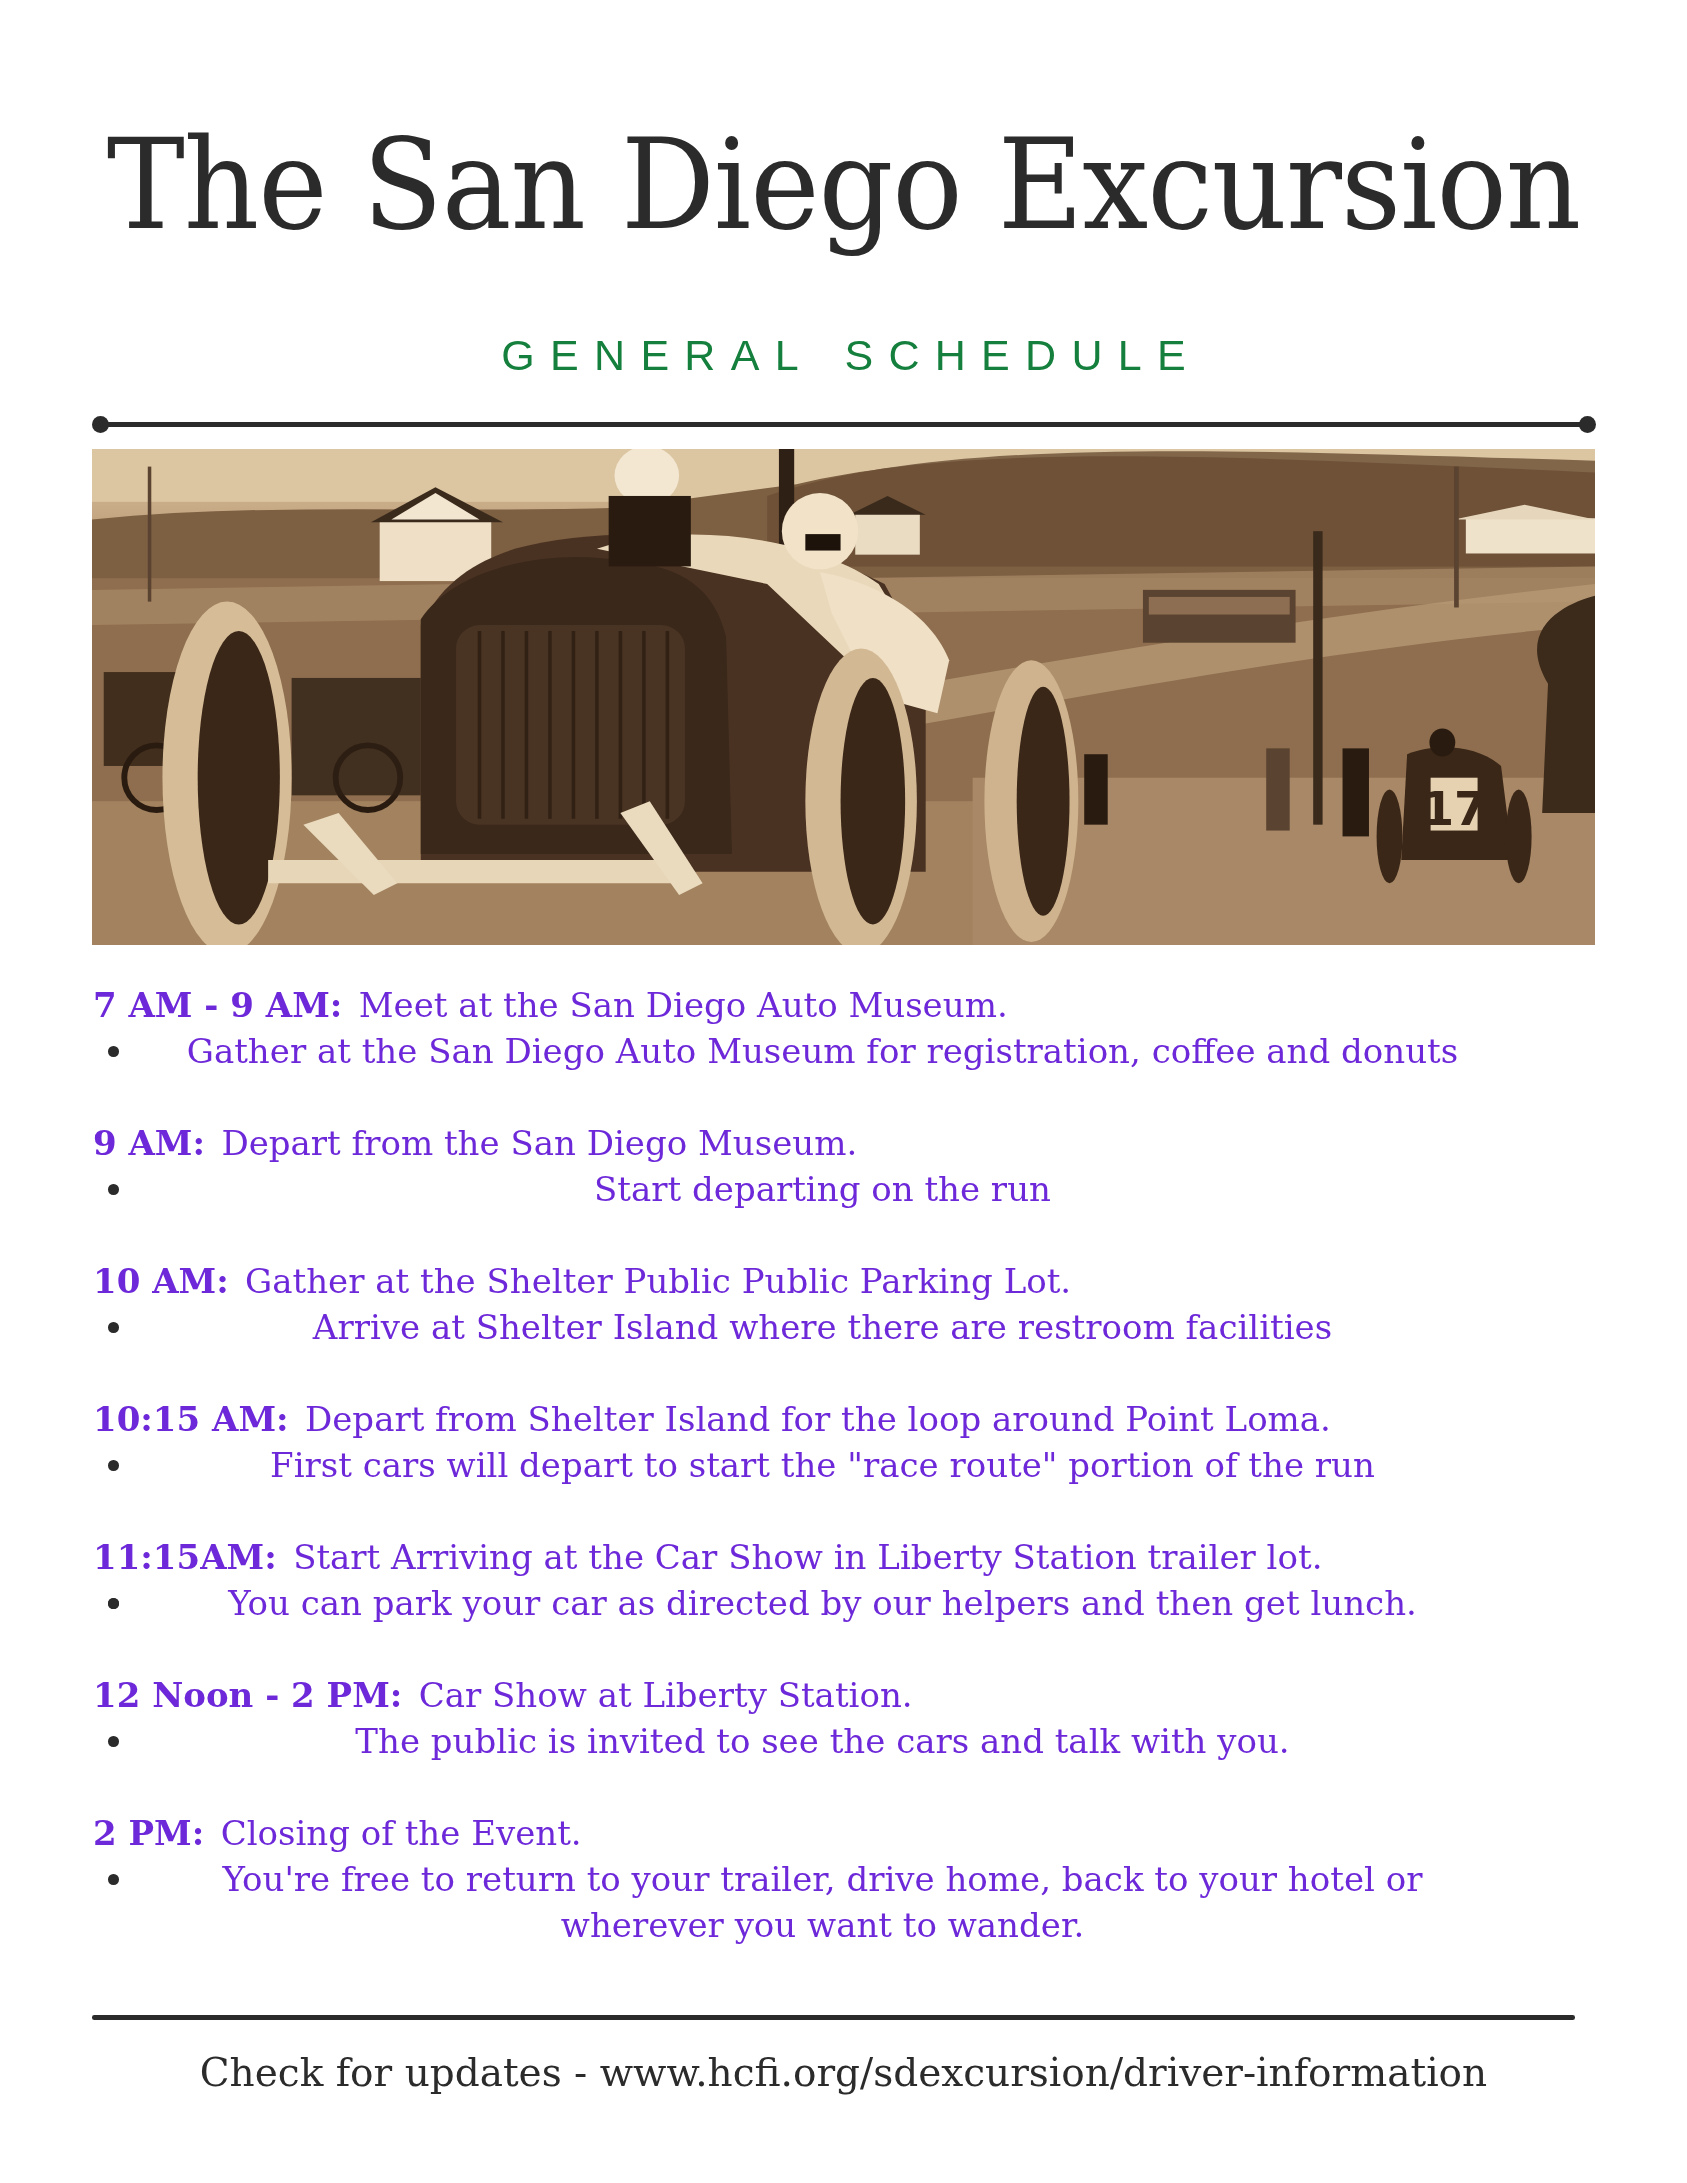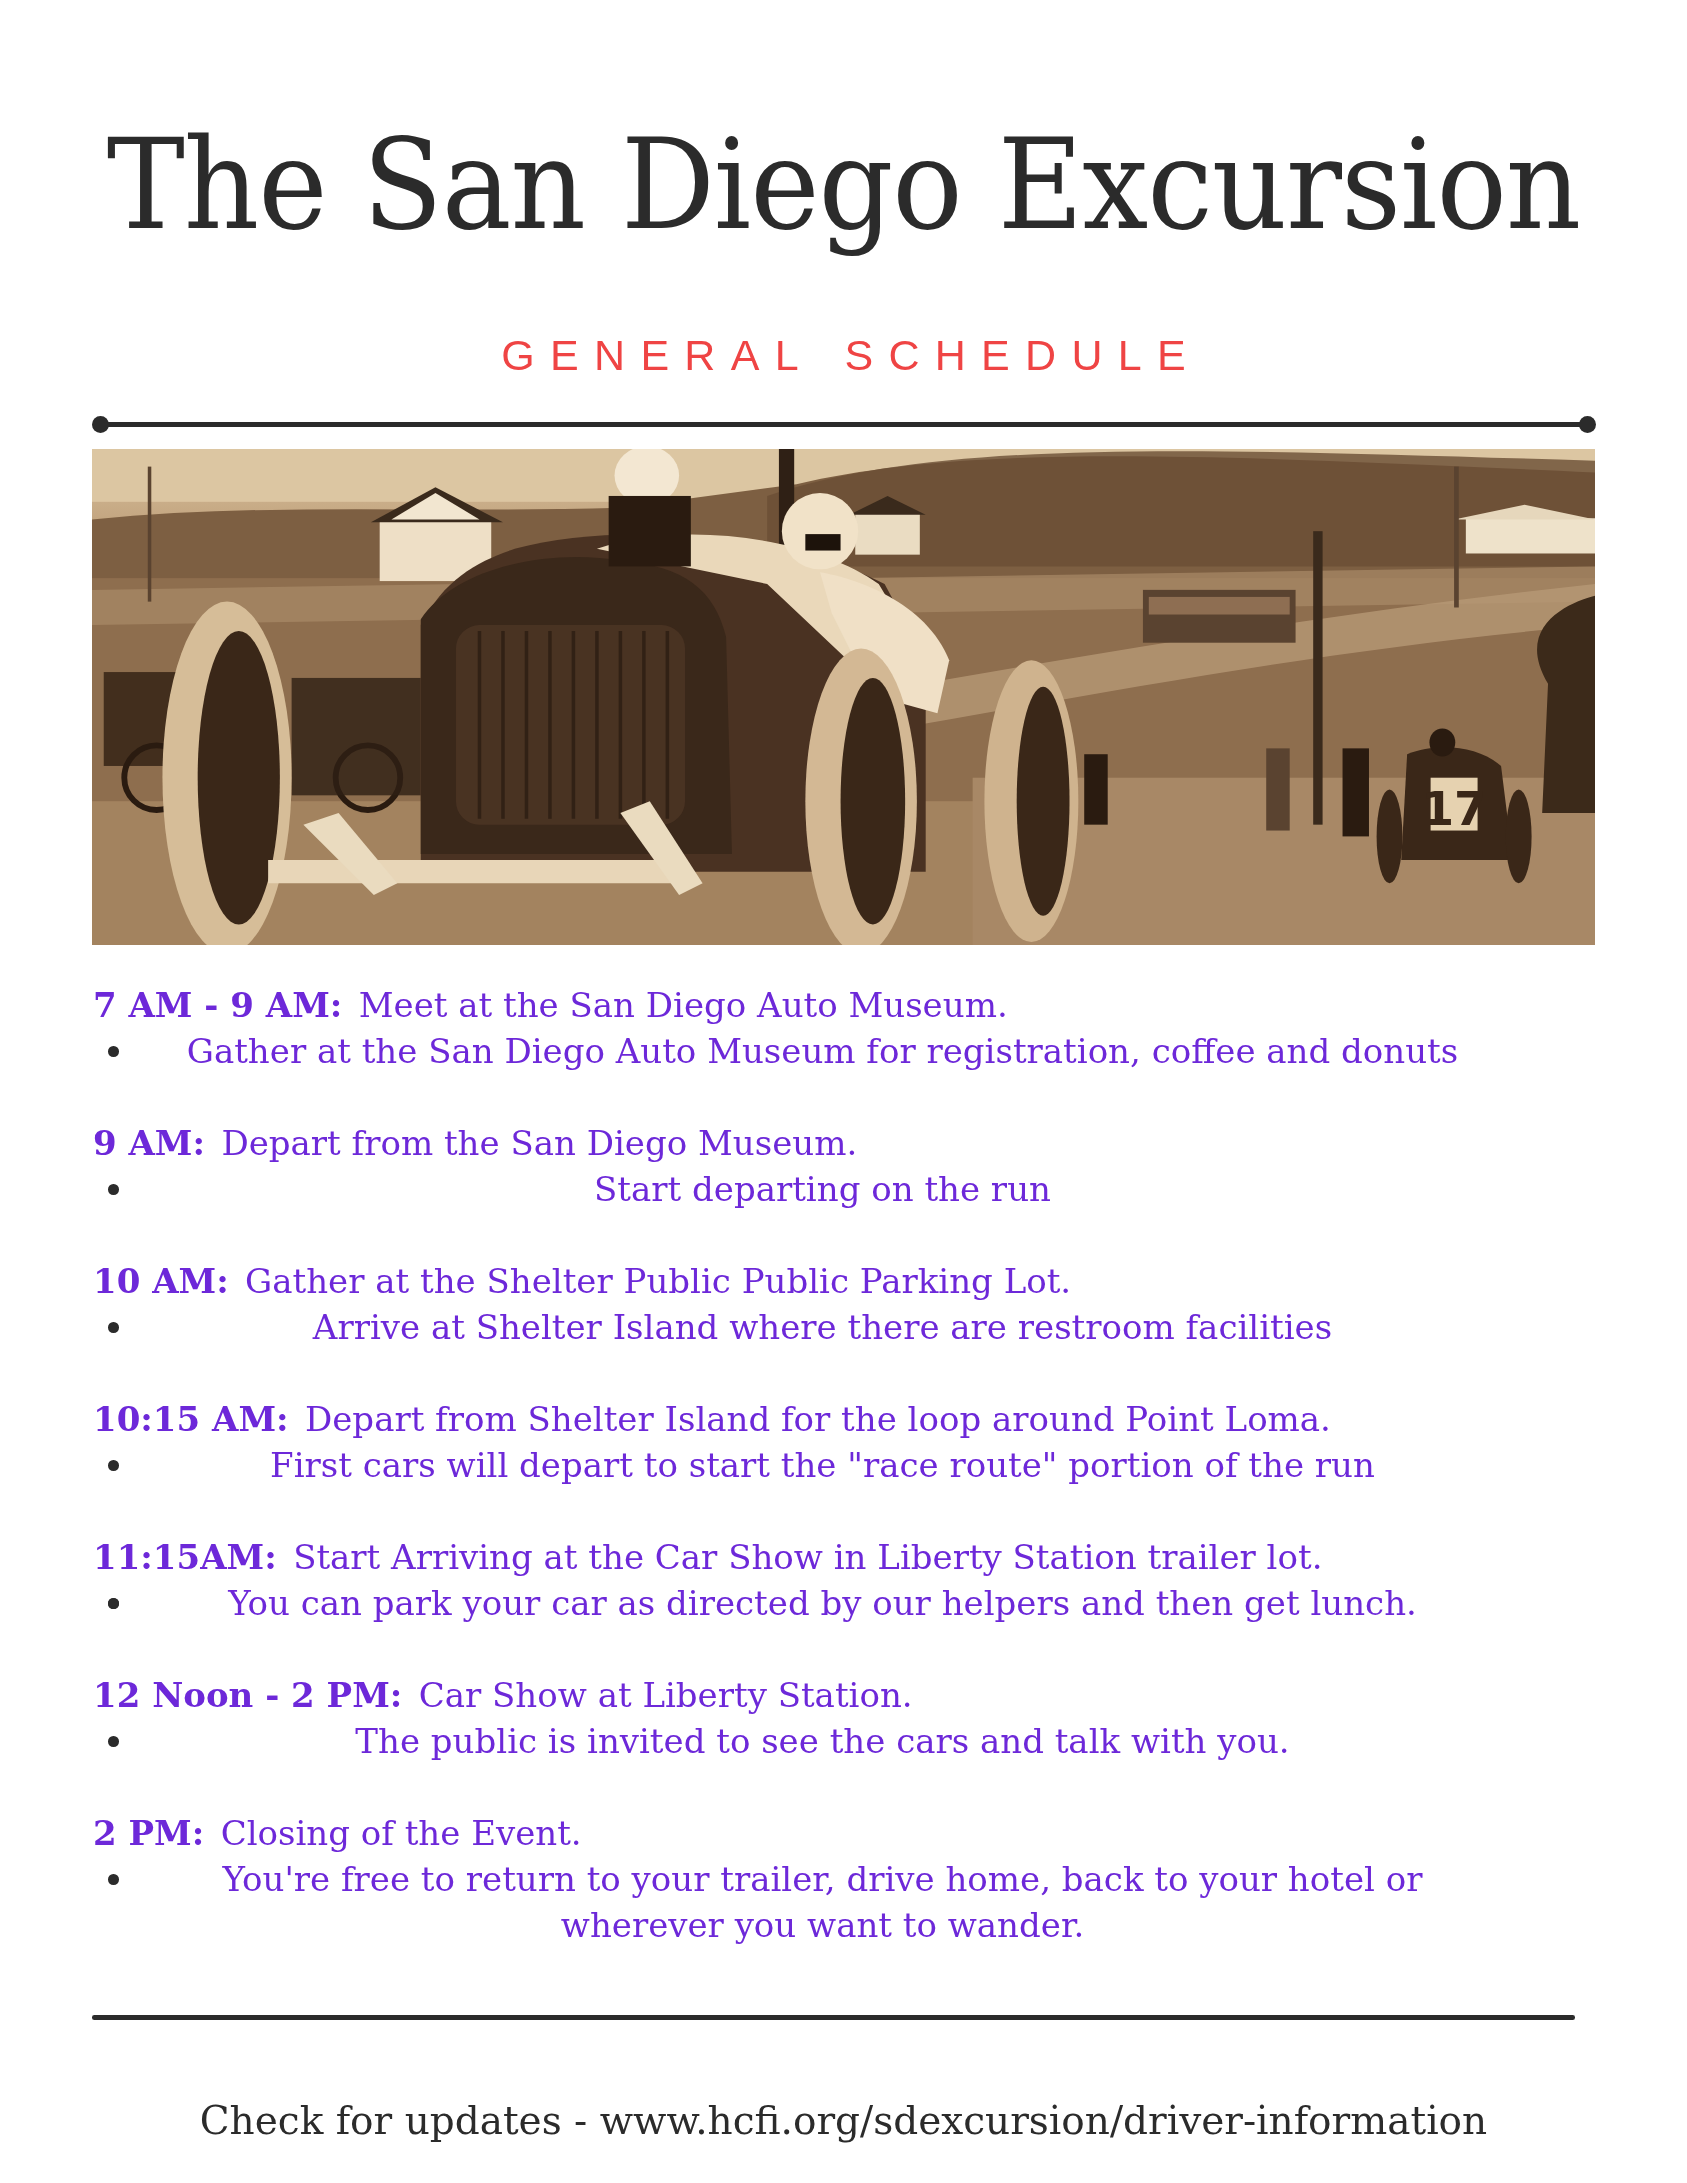--- a/index.html
+++ b/index.html
@@ -12,21 +12,21 @@
       font-family: "DejaVu Serif", "Liberation Serif", serif;
       font-size: 126px; line-height: 176px; font-weight: normal;
       letter-spacing: -1.2px; color: #2b2b2b;
       transform: scaleX(0.93);
     }
     .subtitle {
       position: absolute; left: 0; top: 329px; width: 1687px;
       text-align: center;
       font-family: "Liberation Sans", "DejaVu Sans", sans-serif;
       font-size: 43px; line-height: 53px; letter-spacing: 15.3px;
-      color: #ef4444; padding-left: 15.3px;
+      color: #15803d; padding-left: 15.3px;
     }
     .subtitle .gap { display: inline-block; width: 30.5px; }
 
     .divider-top {
       position: absolute; left: 100px; top: 422px; width: 1487px; height: 4.7px;
       background: #2b2b2b;
     }
     .dot {
       position: absolute; width: 17px; height: 17px; border-radius: 50%;
       background: #2b2b2b; top: 416px;
@@ -58,21 +58,21 @@
       border-radius: 50%; background: #2b2b2b;
     }
 
     .divider-bottom {
       position: absolute; left: 92px; top: 2015px; width: 1483px; height: 4.7px;
       background: #2b2b2b; border-radius: 2.3px;
     }
     .footer {
       position: absolute; left: 0; top: 2043px; width: 1687px; text-align: center;
       font-family: "DejaVu Serif", "Liberation Serif", serif;
-      font-size: 39px; line-height: 59px; color: #2b2b2b; margin-top: 48px;
+      font-size: 39px; line-height: 59px; color: #2b2b2b;
     }
   </style>
 </head>
 <body>
 
 <h1 class="title">The San Diego Excursion</h1>
 
 <div class="subtitle">
   <span>GENERAL</span><span class="gap"></span><span>SCHEDULE</span>
 </div>

